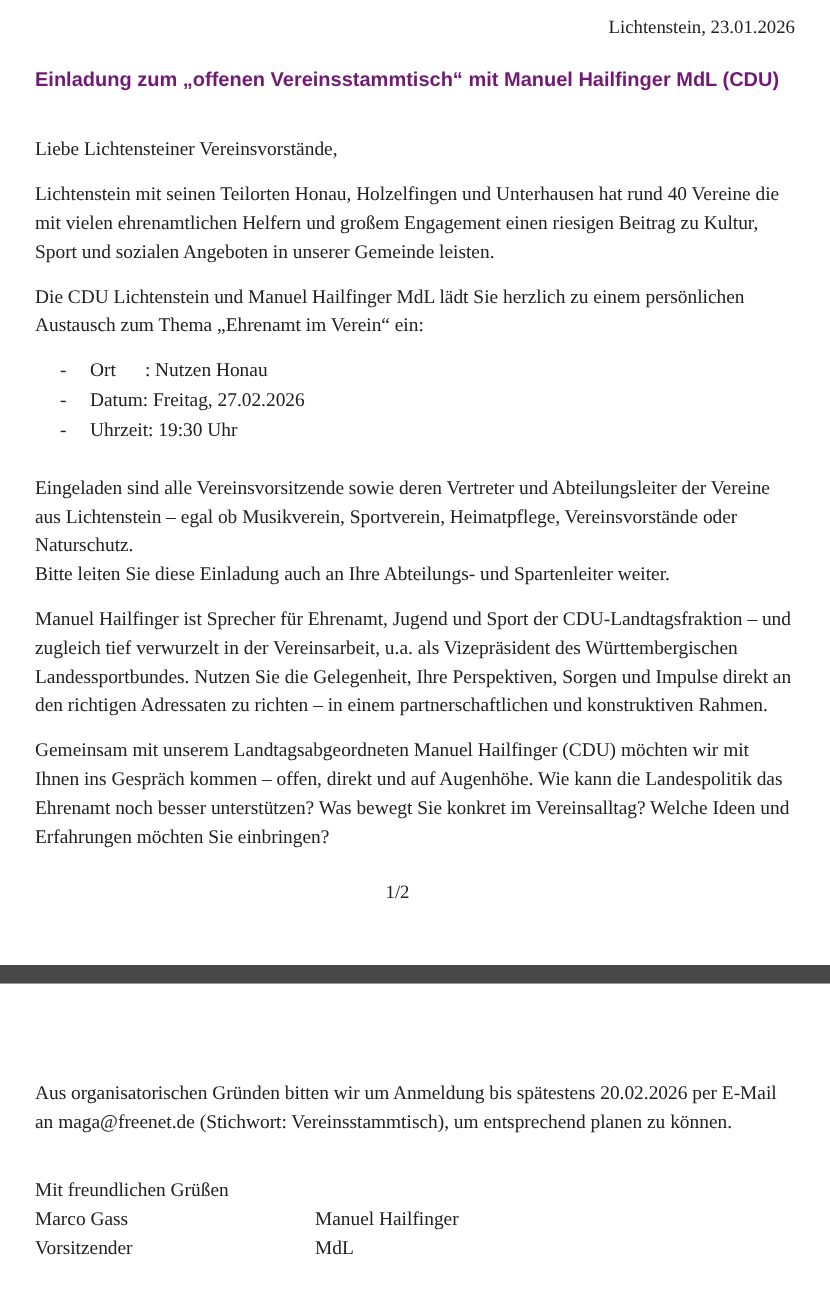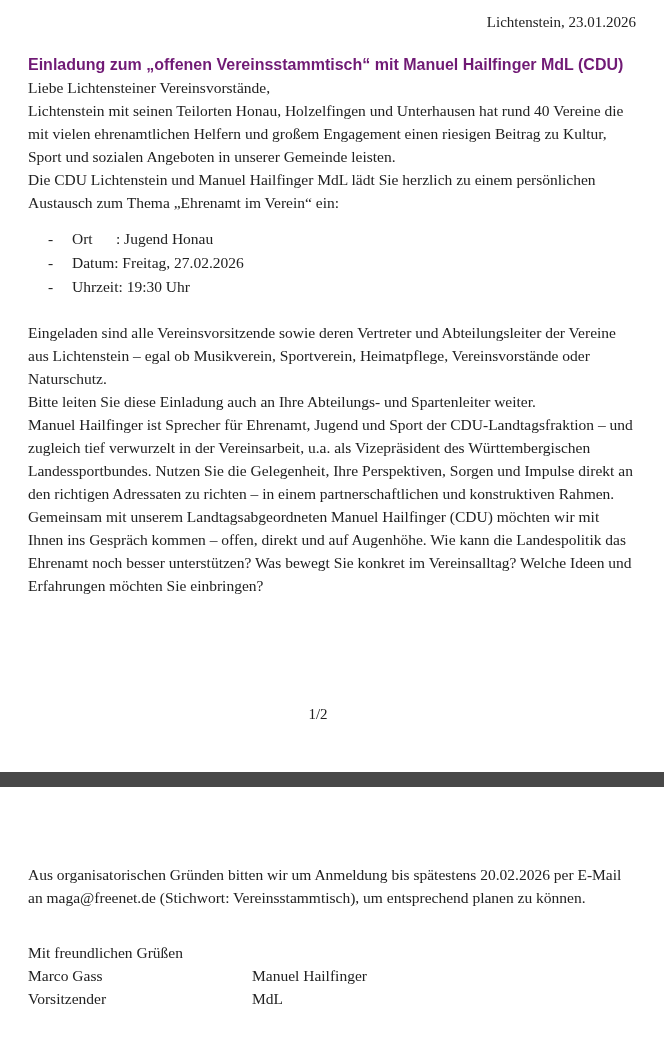--- a/index.html
+++ b/index.html
@@ -23,28 +23,28 @@
 
   .title {
     margin-top: 22px;
     font-family: "Liberation Sans", sans-serif;
     font-weight: bold;
     font-size: 16px;
     line-height: 22px;
     color: #701a75;
   }
 
-  .salutation { }
+  .salutation { margin-top: 32px; }
 
   p, .salutation {
     font-size: 15.5px;
     line-height: 23px;
     white-space: pre-wrap;
   }
-  p { }
+  p { margin-top: 13px; }
   p.after-list { margin-top: 22px; }
 
   ul.details {
     margin-top: 13px;
     list-style: none;
     padding-left: 20px;
   }
   ul.details li {
     font-size: 15.5px;
     line-height: 24px;
@@ -90,21 +90,21 @@
 
   <div class="salutation">Liebe Lichtensteiner Vereinsvorstände,</div>
 
   <p>Lichtenstein mit seinen Teilorten Honau, Holzelfingen und Unterhausen hat rund 40 Vereine die mit vielen ehrenamtlichen Helfern und großem Engagement einen riesigen Beitrag zu Kultur, Sport und sozialen Angeboten in unserer Gemeinde leisten.</p>
 
   <p>Die CDU Lichtenstein und Manuel Hailfinger MdL lädt Sie herzlich zu einem persönlichen Austausch zum Thema „Ehrenamt im Verein“ ein:</p>
 
   <ul class="details">
     <li>
       <span class="marker">-</span>
-      <span>Ort      : Jugend Honau</span>
+      <span>Ort      : Nutzen Honau</span>
     </li>
     <li>
       <span class="marker">-</span>
       <span>Datum: Freitag, 27.02.2026</span>
     </li>
     <li>
       <span class="marker">-</span>
       <span>Uhrzeit: 19:30 Uhr</span>
     </li>
   </ul>

